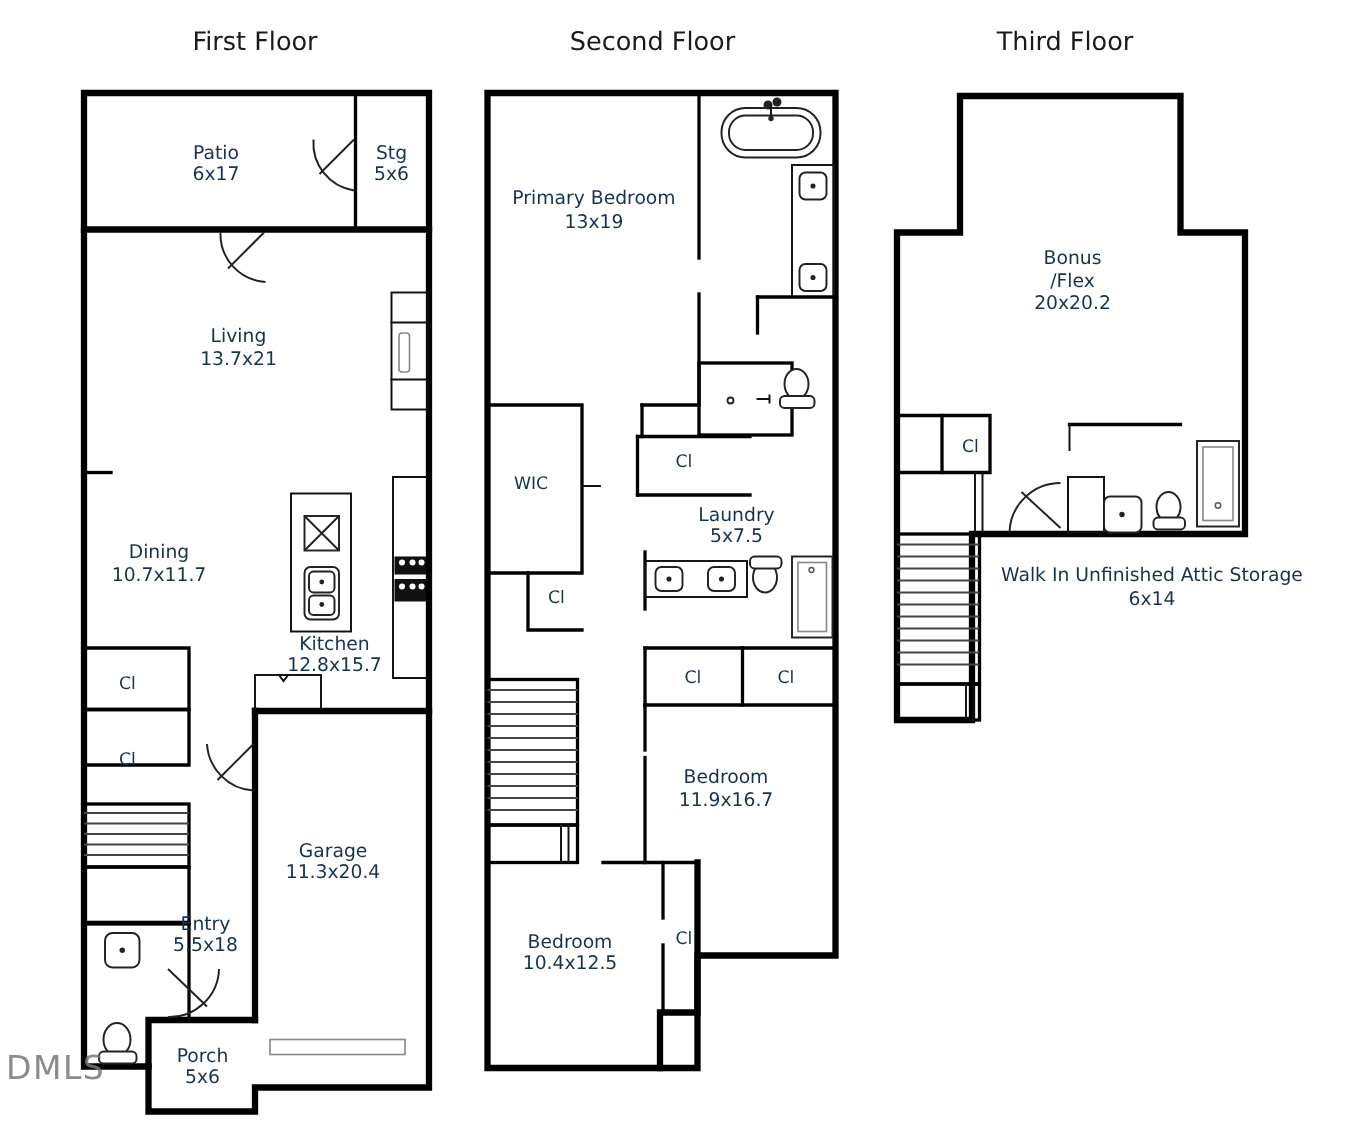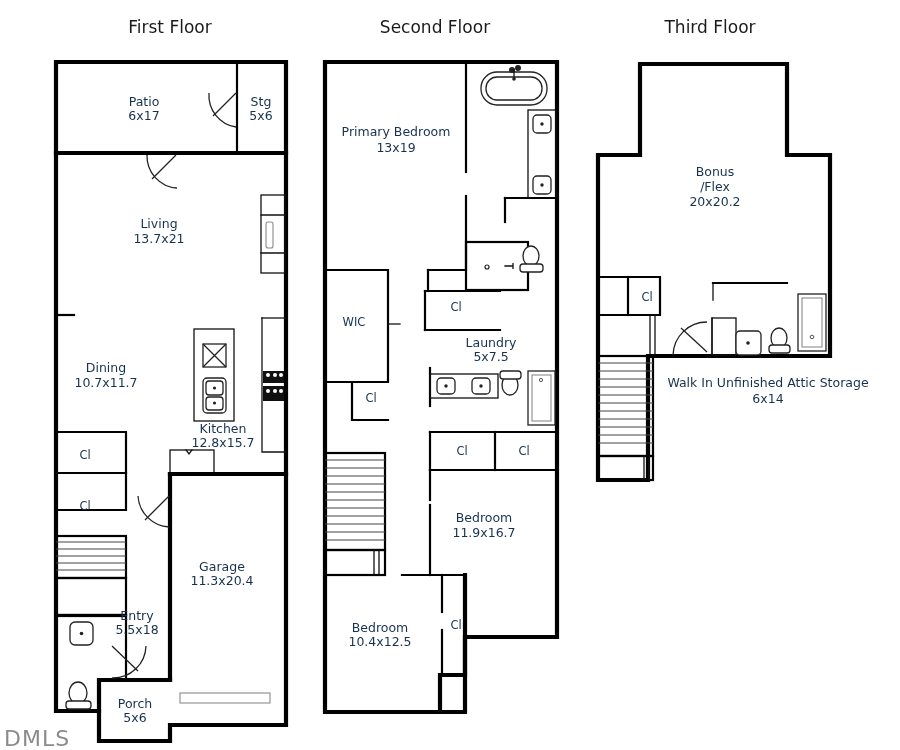--- a/index.html
+++ b/index.html
@@ -93,21 +93,20 @@
   .watermark {
     position: absolute;
     left: 4px;
     top: 700px;
     font-size: 22px;
     letter-spacing: 1px;
     color: #777777;
     font-family: "DejaVu Sans", "Liberation Sans", sans-serif;
     opacity: 0.85;
     user-select: none;
-    margin-top: 26px;
   }
 </style>
 </head>
 <body>
 
 <div id="plan-root">
 
   <svg class="plan-svg" viewBox="0 0 900 750" xmlns="http://www.w3.org/2000/svg">
 
     <text class="floor-title" x="170" y="33">First Floor</text>

